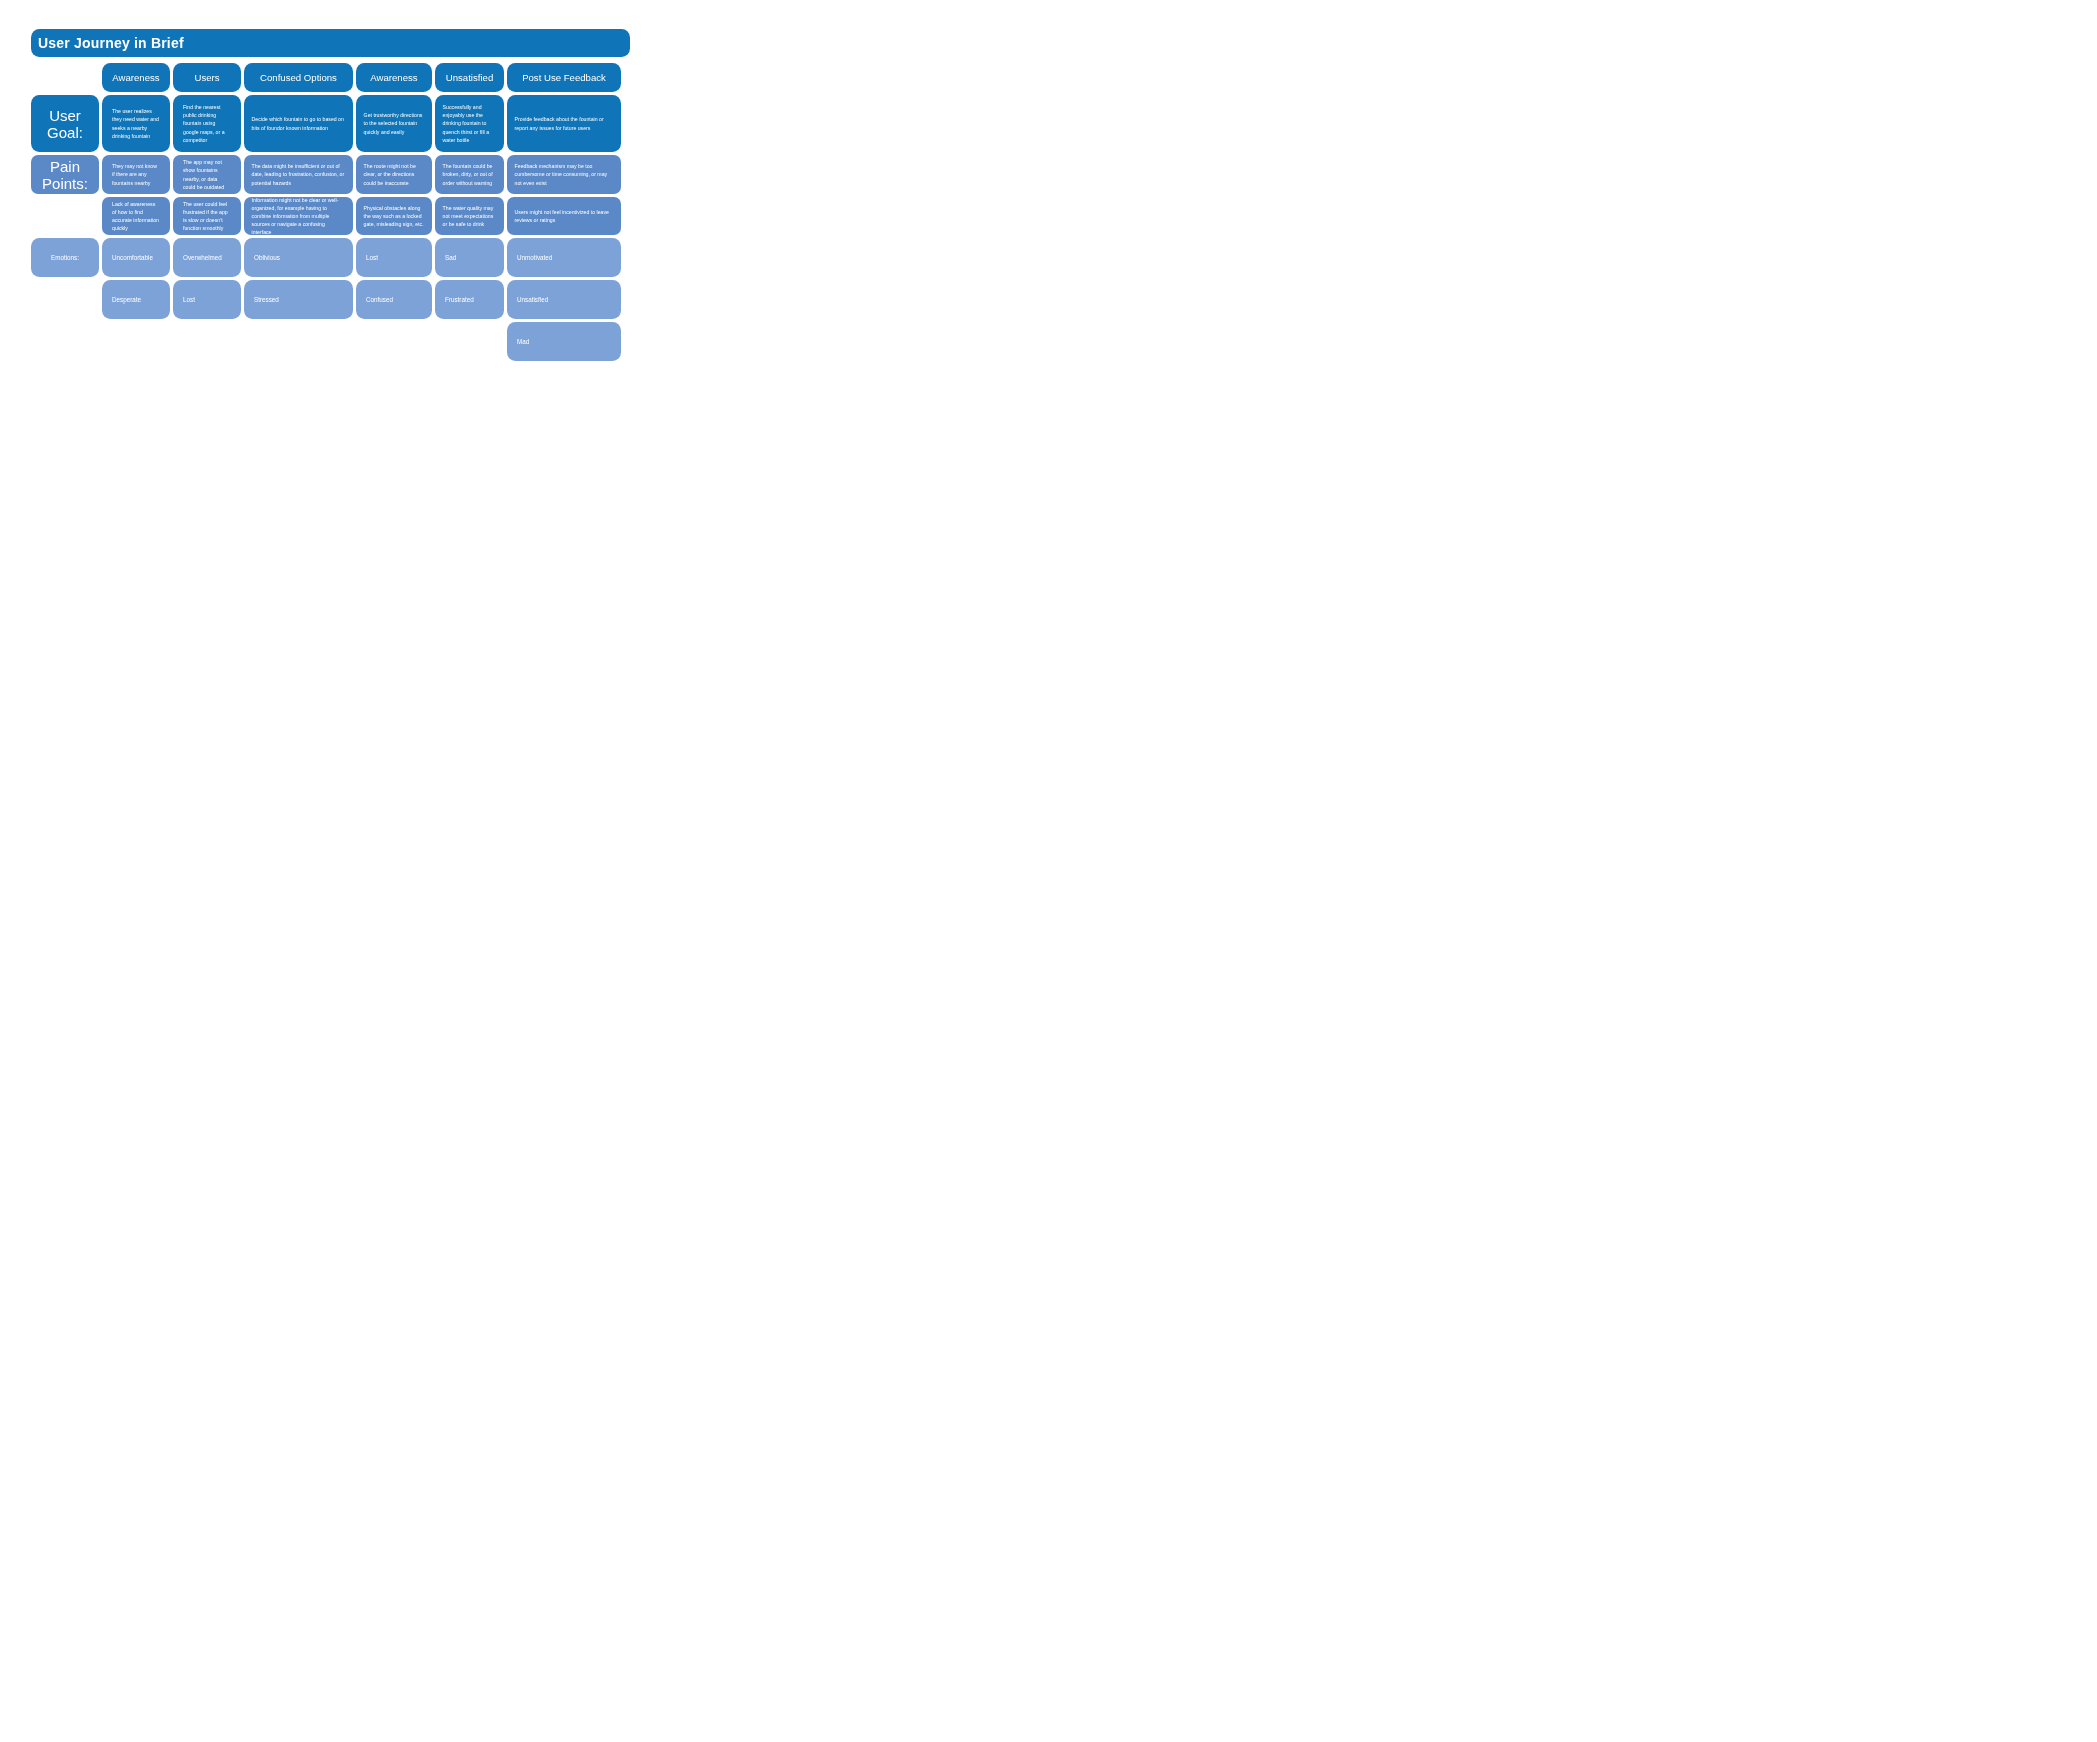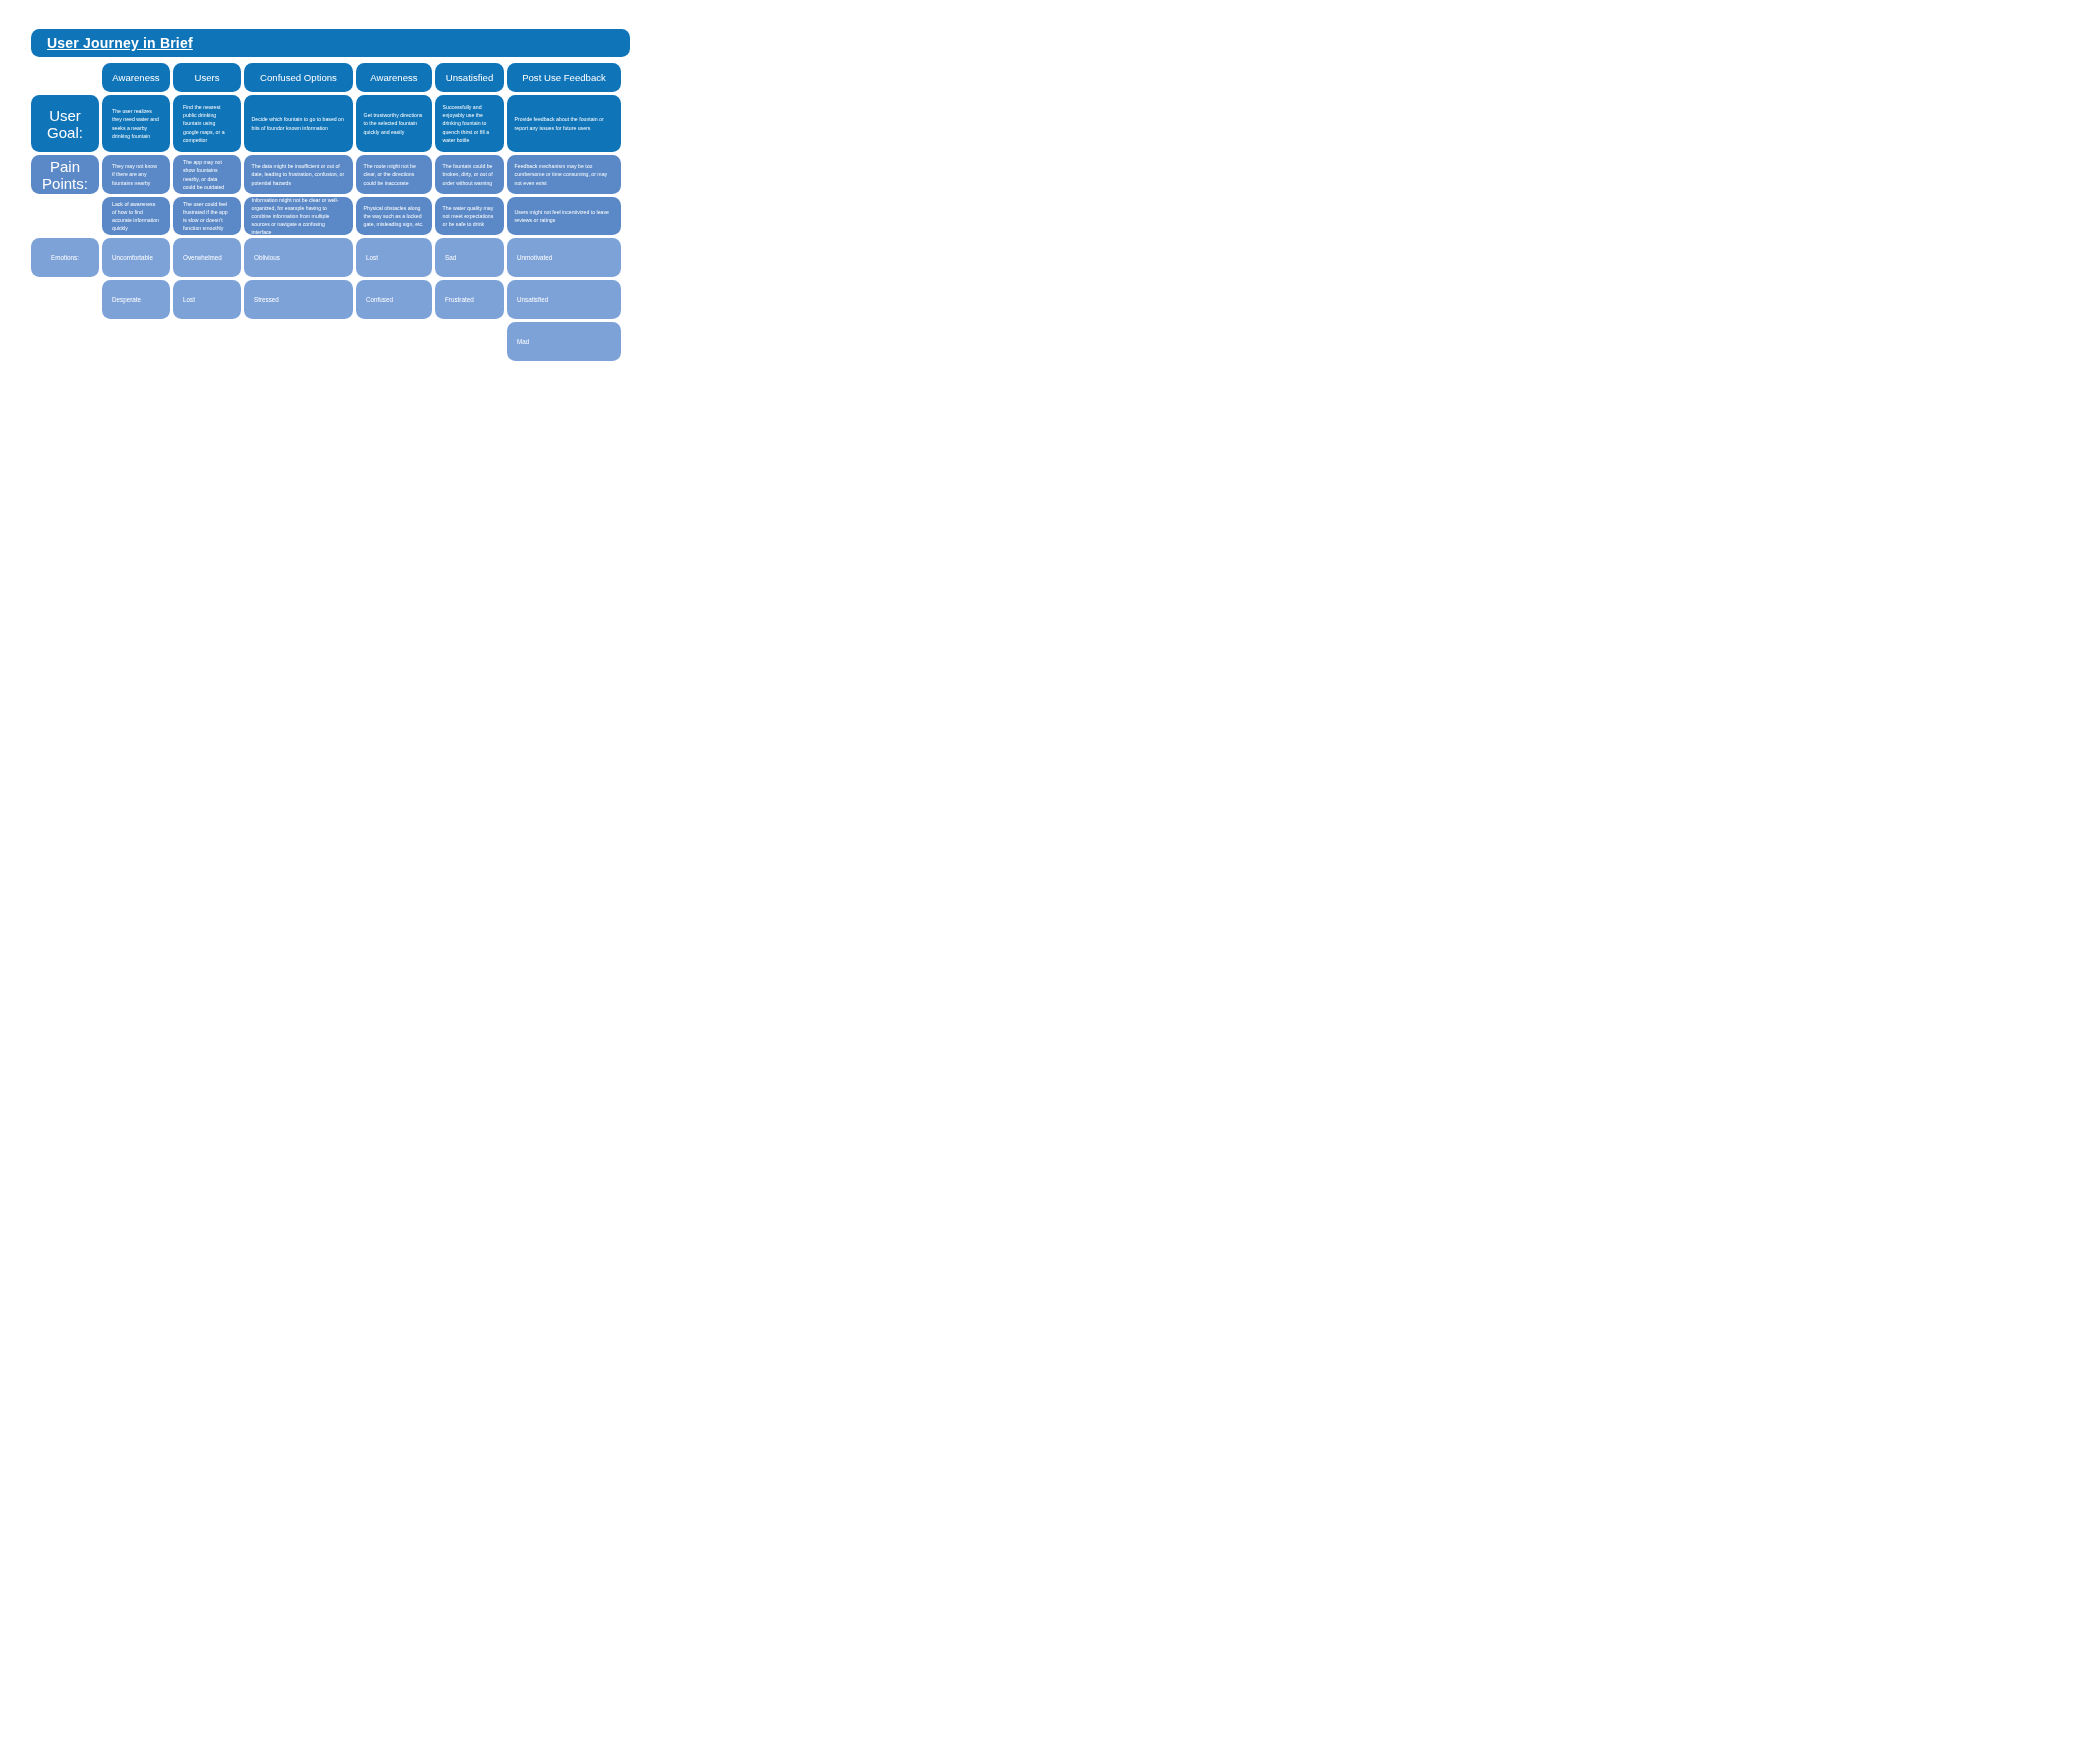--- a/index.html
+++ b/index.html
@@ -17,22 +17,21 @@
     overflow:hidden;
     position:relative;
   }
   .title-bar{
     position:absolute;
     left:31px;top:28.5px;
     width:599px;height:28.5px;
     background:var(--dark);
     border-radius:8.4px;
     display:flex;align-items:center;
-    padding-left:16px;
-    text-decoration:underline;
+    padding-left:7px;
   }
   .title-bar h1{
     margin:0;
     font-size:14px;
     font-weight:bold;
     letter-spacing:0.2px;
   }
   .journey-grid{
     position:absolute;
     left:31px;top:63px;
@@ -51,21 +50,21 @@
     background:var(--dark);
     justify-content:center;
     font-size:9.6px;
   }
   .rowlabel{
     justify-content:center;
     font-size:15px;
     text-align:center;
   }
   .goal{background:var(--dark);}
-  .pain{background:var(--medium);}
+  .pain{background:var(--medium);border-radius:7px;}
   .emo{background:var(--light);}
   .body-text{
     font-size:5.2px;
     line-height:1.55;
     padding:0 7.6px;
   }
   .narrow{padding:0 10px;}
   .emo{
     font-size:6.3px;
     padding:0 10px;

